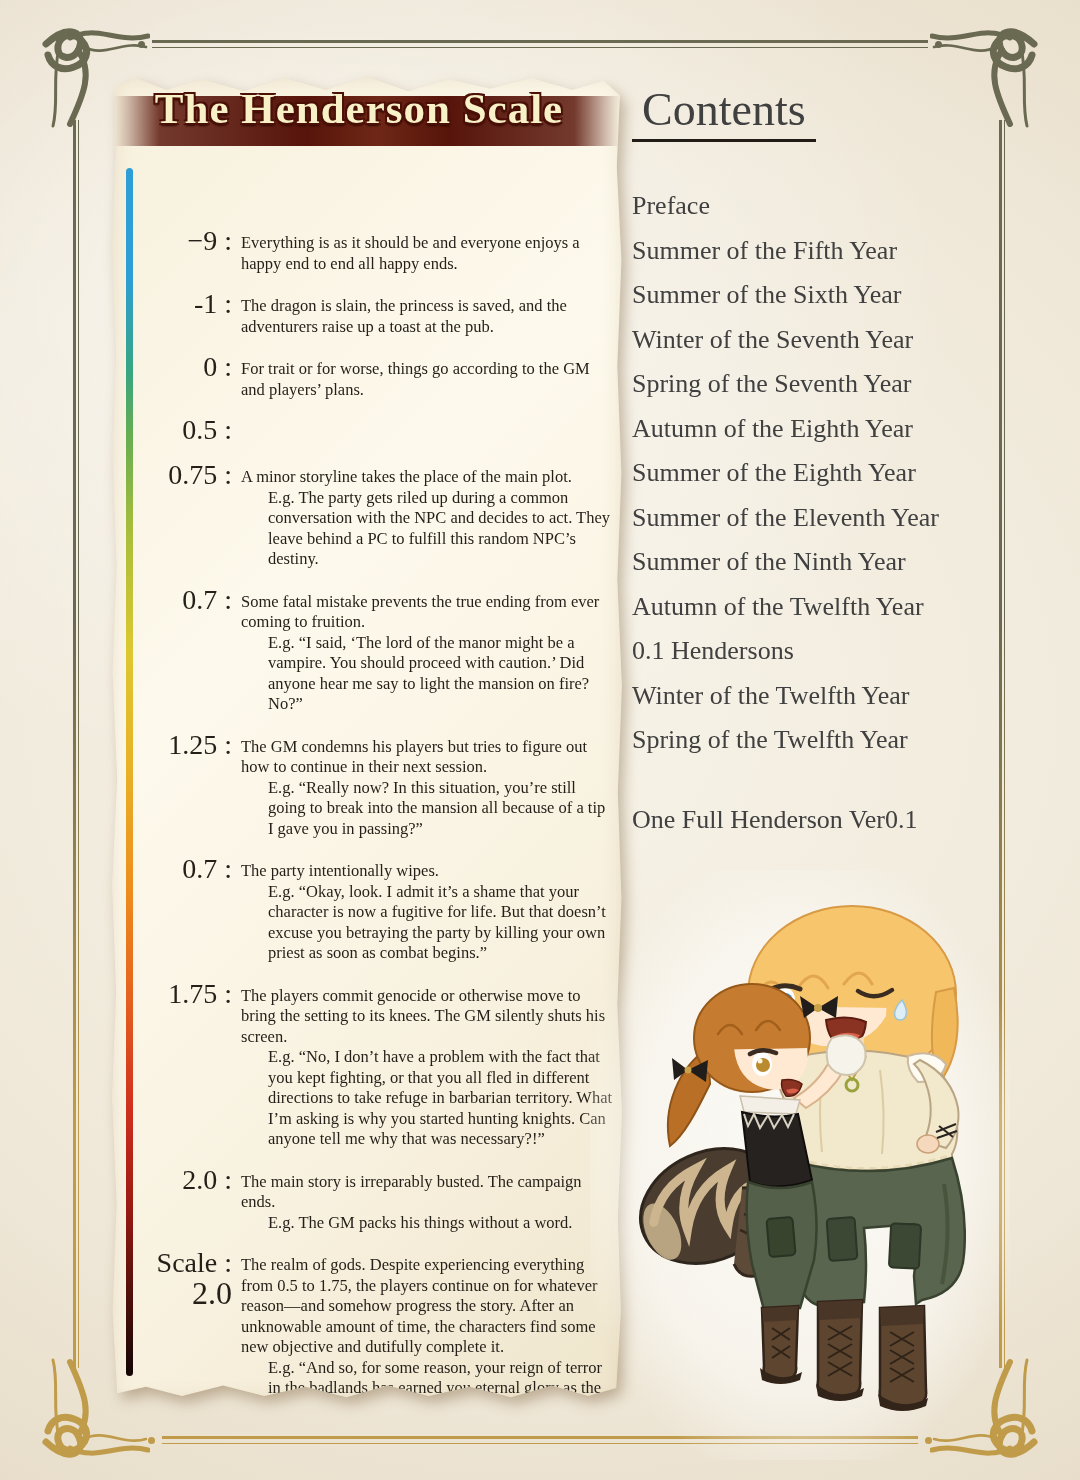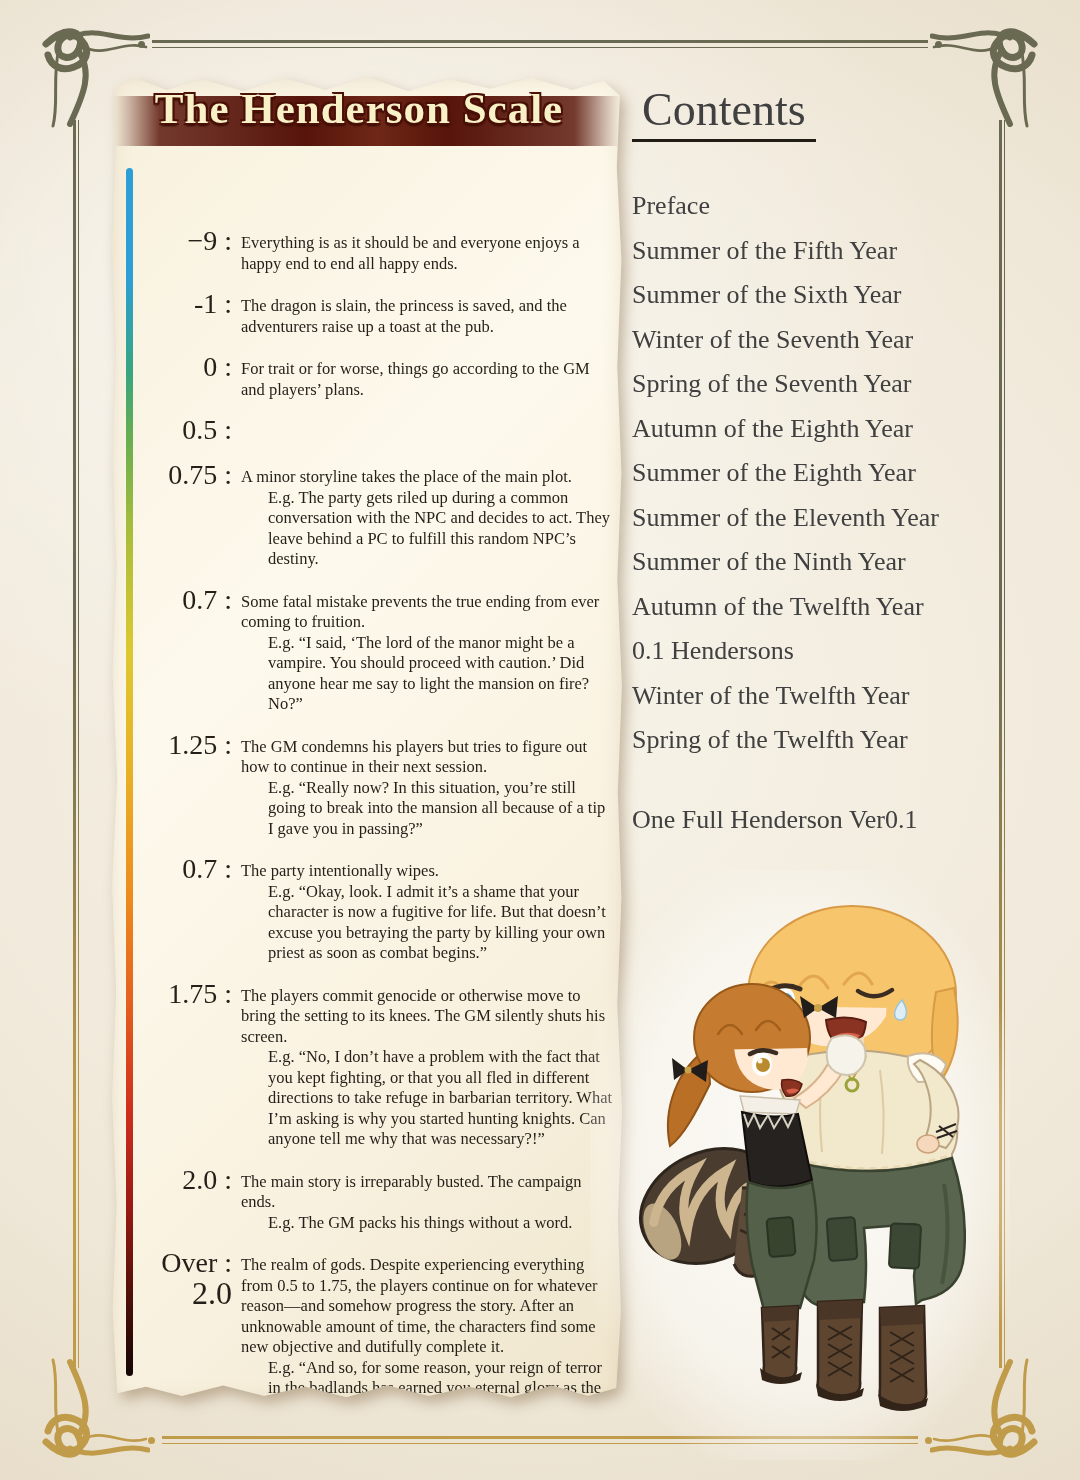--- a/index.html
+++ b/index.html
@@ -201,21 +201,21 @@
             <div>2.0 :</div>
           </div>
     <div class="scale-desc">
       <div class="scale-text">The main story is irreparably busted. The campaign ends.</div>
       <div class="scale-example">E.g. The GM packs his things without a word.</div>
     </div>
   </div>
 
   <div class="scale-entry">
     <div class="scale-value">
-            <div>Over :</div>
+            <div>Scale :</div>
             <div class="value2">2.0</div>
           </div>
     <div class="scale-desc">
       <div class="scale-text">The realm of gods. Despite experiencing everything from 0.5 to 1.75, the players continue on for whatever reason—and somehow progress the story. After an unknowable amount of time, the characters find some new objective and dutifully complete it.</div>
       <div class="scale-example">E.g. “And so, for some reason, your reign of terror in the badlands has earned you eternal glory as the greatest barbarians who ever lived... What? You want me to award experience for that? Are you kidding me?”</div>
     </div>
   </div>
 </div>
   </div>
 </div>

